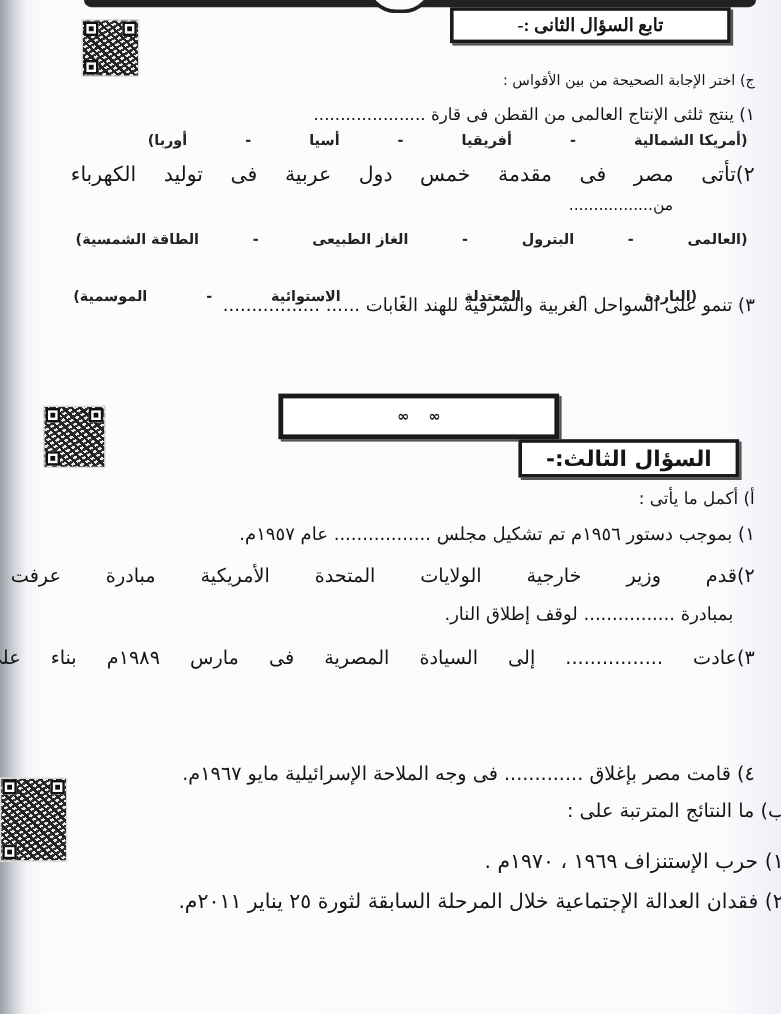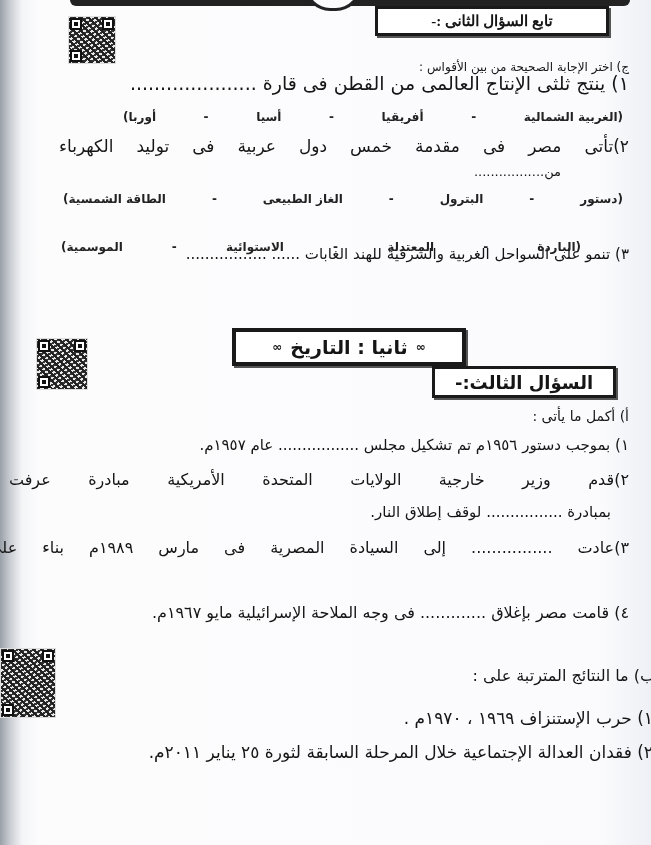--- a/index.html
+++ b/index.html
@@ -48,40 +48,40 @@
       <span class="f" style="right:1px;top:1px"></span>
       <span class="f" style="left:1px;bottom:1px"></span>
   </div>
 
   <div class="box" style="left:375px; top:6px; width:228px; height:24px; font-size:15px; direction:rtl;font-family:Liberation Serif, serif;">
     <span>تابع السؤال الثانى :-</span>
   </div>
 
   <div class="line" style="top:60px; font-size:12px;">ج) اختر الإجابة الصحيحة من بين الأقواس :</div>
 
-  <div class="line" style="top:72px; font-size:19px;">
+  <div class="line" style="top:88px; font-size:14px;">
     <span>١)</span>
     <span>ينتج ثلثى الإنتاج العالمى من القطن فى قارة .....................</span>
   </div>
   <div class="opts" style="right:28px; top:110px; width:500px; justify-content:space-between;">
-    <span>(الغربية الشمالية</span>
+    <span>(أمريكا الشمالية</span>
     <span>-</span>
     <span>أفريقيا</span>
     <span>-</span>
     <span>أسيا</span>
     <span>-</span>
     <span>أوربا)</span>
   </div>
 
   <div class="line just" style="top:136px; width:570px; font-size:17px;">
     <span>٢)</span><span>تأتى مصر فى مقدمة خمس دول عربية فى توليد الكهرباء</span>
   </div>
   <div class="line" style="top:164px; right:90px; font-size:13px;">من.................</div>
   <div class="opts" style="right:28px; top:192px; width:560px; justify-content:space-between;">
-    <span>(دستور</span>
+    <span>(العالمى</span>
     <span>-</span>
     <span>البترول</span>
     <span>-</span>
     <span>الغاز الطبيعى</span>
     <span>-</span>
     <span>الطاقة الشمسية)</span>
   </div>
 
   <div class="line" style="top:214px; font-size:15px;margin-top:31px;">
     <span>٣)</span>
@@ -92,21 +92,20 @@
     <span>-</span>
     <span>المعتدلة</span>
     <span>-</span>
     <span>الاستوائية</span>
     <span>-</span>
     <span>الموسمية)</span>
   </div>
 
   <div class="box" style="left:232px; top:328px; width:226px; height:30px; font-size:19px; direction:rtl; border-width:4px;">
     <span style="font-size:12px; margin-left:8px;">∞</span>
-    <span>ثانيا : التاريخ</span>
     <span style="font-size:12px; margin-right:8px;">∞</span>
   </div>
 
   <div class="box" style="left:432px; top:366px; width:178px; height:26px; font-size:18px; direction:rtl;">
     <span>السؤال الثالث:-</span>
   </div>
 
   <div class="line" style="top:408px; font-size:14px;">أ) أكمل ما يأتى :</div>
 
   <div class="line" style="top:436px; font-size:15px;">
@@ -115,21 +114,21 @@
   </div>
   <div class="line just" style="top:470px; width:620px; font-size:16px;">
     <span>٢)</span><span>قدم وزير خارجية الولايات المتحدة الأمريكية مبادرة عرفت</span>
   </div>
   <div class="line" style="top:503px; right:40px; font-size:15px;">بمبادرة ................ لوقف إطلاق النار.</div>
 
   <div class="line just" style="top:538px; width:640px; font-size:16px;">
     <span>٣)</span><span>عادت ................ إلى السيادة المصرية فى مارس ١٩٨٩م بناء على</span>
   </div>
 
-  <div class="line" style="top:603px; font-size:16px;text-align:center;">
+  <div class="line" style="top:635px; font-size:16px;text-align:center;">
     <span>٤)</span>
     <span>قامت مصر بإغلاق ............. فى وجه الملاحة الإسرائيلية مايو ١٩٦٧م.</span>
   </div>
 
   <div class="line" style="top:666px; right:-4px; font-size:16px;">ب) ما النتائج المترتبة على :</div>
 
   <div class="line" style="top:708px; right:-2px; font-size:17px;">
     <span>١)</span>
     <span>حرب الإستنزاف ١٩٦٩ ، ١٩٧٠م .</span>
   </div>

